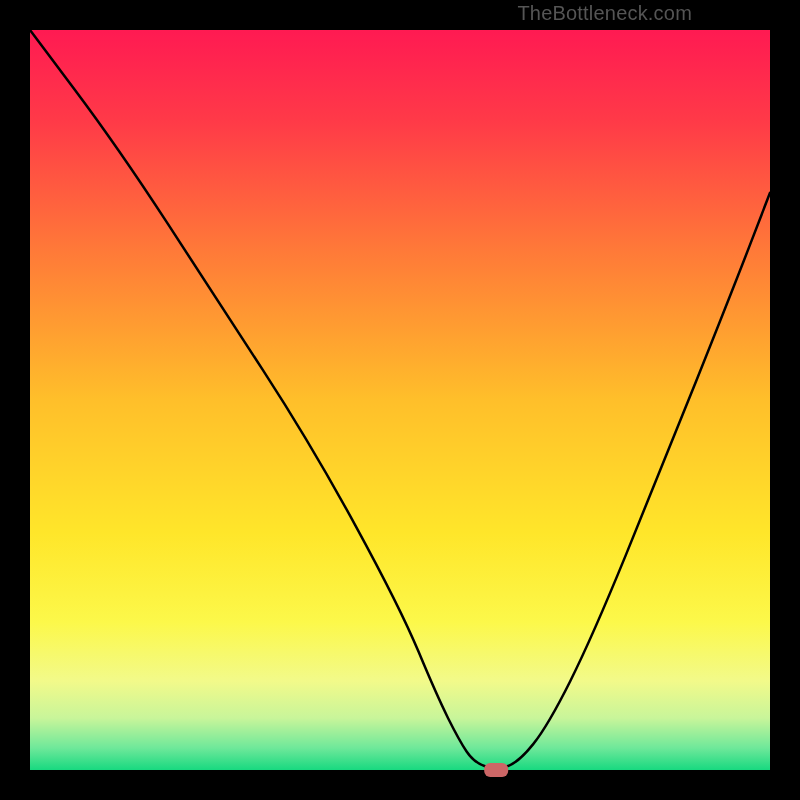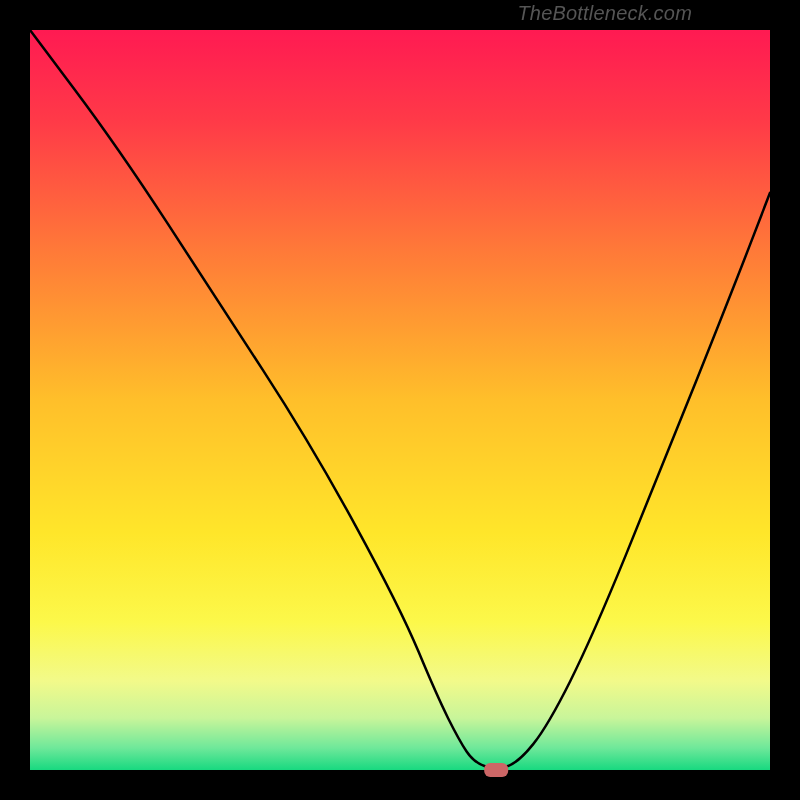--- a/index.html
+++ b/index.html
@@ -7,21 +7,20 @@
     padding: 0;
     width: 800px;
     height: 800px;
     background: #000;
     font-family: Arial, Helvetica, sans-serif;
   }
   .wrap {
     position: relative;
     width: 704px;
     height: 800px;
-    font-style: italic;
   }
   .watermark {
     position: absolute;
     top: 2px;
     right: 12px;
     color: #555;
     font-size: 20px;
     font-weight: 500;
     z-index: 10;
     letter-spacing: 0.2px;

